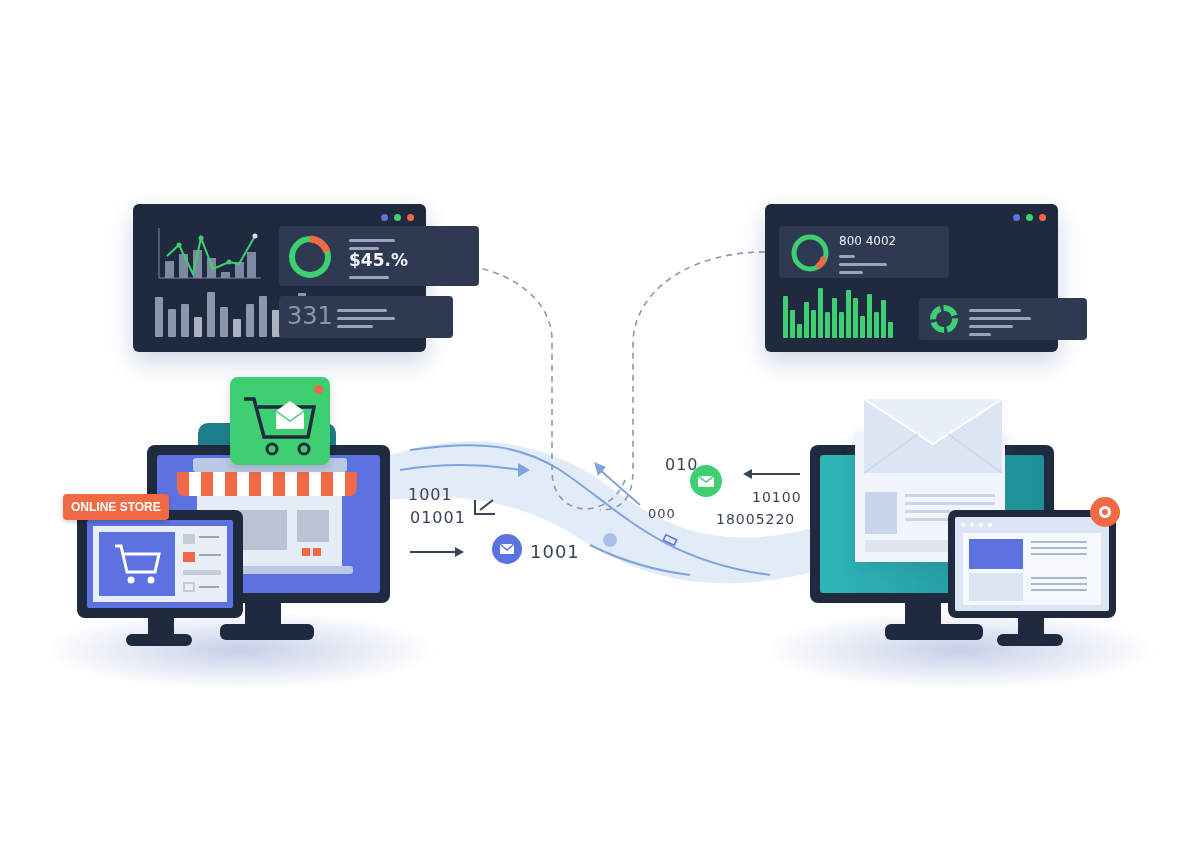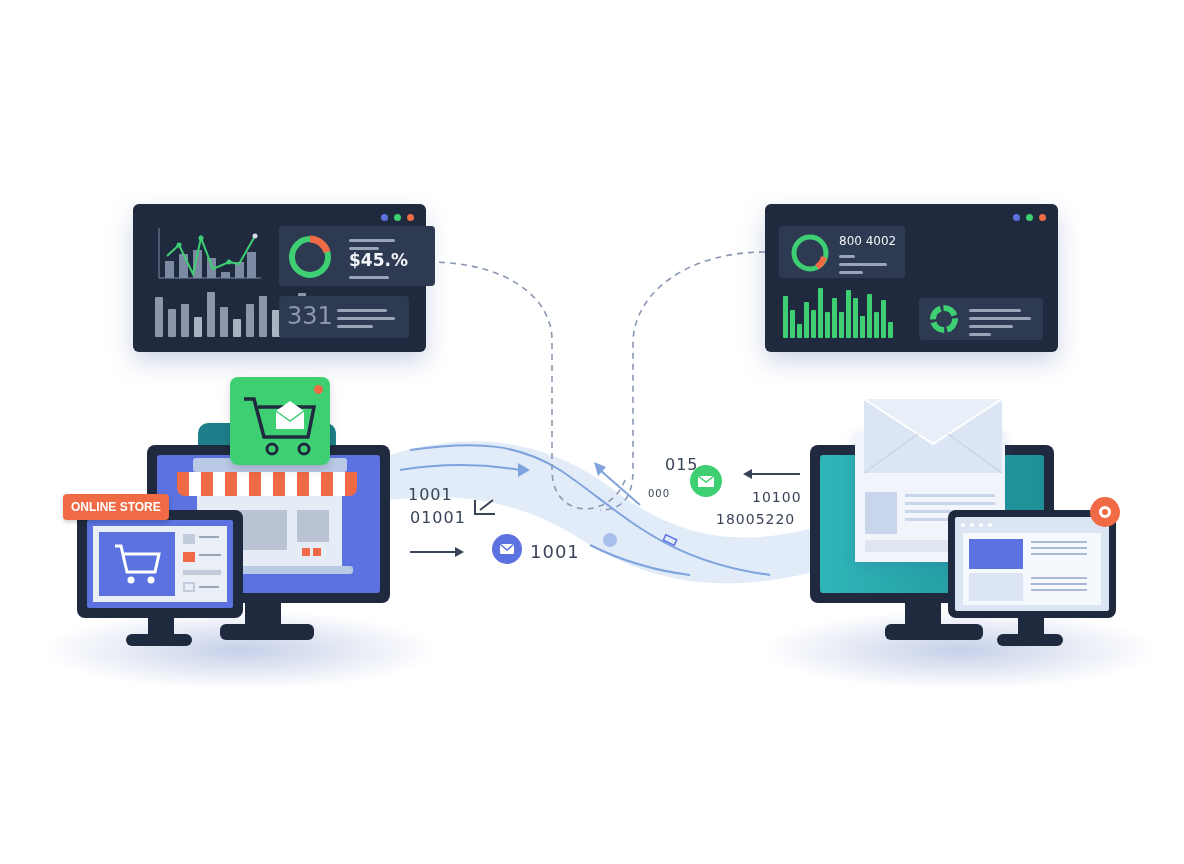--- a/index.html
+++ b/index.html
@@ -1,21 +1,21 @@
 <!DOCTYPE html>
 <html><head>
 <meta charset="utf-8">
 <style>
   html,body{margin:0;padding:0;}
   body{width:1184px;height:864px;background:#ffffff;position:relative;overflow:hidden;font-family:"DejaVu Sans",sans-serif;}
   .abs{position:absolute;}
   .dash{background:#1f2a3f;border-radius:6px;box-shadow:0 10px 24px rgba(60,90,160,.25);}
   .dots{position:absolute;top:10px;right:12px;display:flex;gap:6px;}
   .dots span{width:7px;height:7px;border-radius:50%;display:block;}
-  .card{position:absolute;background:#2d3a52;border-radius:4px;}
+  .card{position:absolute;background:#2d3a52;border-radius:4px;padding-left:44px;}
   .line{height:3px;background:#9aa5b8;border-radius:2px;margin:5px 0;}
   .num{color:#f2f4f8;font-weight:bold;}
   .bars{display:flex;align-items:flex-end;gap:5px;position:absolute;}
   .bars div{width:8px;border-radius:1px;}
   .monitor{position:absolute;background:#1f2a3f;border-radius:8px;}
   .stand{position:absolute;background:#1f2a3f;}
   .base{position:absolute;background:#1f2a3f;border-radius:6px;}
   .bin{position:absolute;color:#3a4458;font-size:16px;letter-spacing:1px;}
   .shadow{position:absolute;border-radius:50%;background:radial-gradient(ellipse at center,rgba(90,120,190,.35),rgba(255,255,255,0) 70%);}
 </style>
@@ -43,22 +43,22 @@
   <polygon points="455,547 464,552 455,557" fill="#3a4458"></polygon>
   <line x1="800" y1="474" x2="752" y2="474" stroke="#3a4458" stroke-width="2"></line>
   <polygon points="752,469 743,474 752,479" fill="#3a4458"></polygon>
 
   <path d="M475,500 L475,514 L495,514 M480,510 L493,500" stroke="#3a4458" stroke-width="2" fill="none"></path>
 </svg>
 
 <div class="bin" style="left:408px;top:485px;">1001</div>
 <div class="bin" style="left:410px;top:508px;">01001</div>
 <div class="bin" style="left:530px;top:541px;font-size:18px;">1001</div>
-<div class="bin" style="left:665px;top:455px;">015</div>
-<div class="bin" style="left:648px;top:488px;font-size:10px;">000</div>
+<div class="bin" style="left:665px;top:455px;">010</div>
+<div class="bin" style="left:648px;top:506px;font-size:13px;">000</div>
 <div class="bin" style="left:752px;top:489px;font-size:14px;">10100</div>
 <div class="bin" style="left:716px;top:511px;font-size:14px;">18005220</div>
 
 <div class="abs" style="left:492px;top:534px;width:30px;height:30px;border-radius:50%;background:#5b72e0;display:flex;align-items:center;justify-content:center;">
   <svg width="16" height="12">
       <rect x="1" y="1" width="14" height="10" fill="#fff" rx="1"></rect>
       <path d="M1,1 L8,7 L15,1" stroke="#5b72e0" stroke-width="1.5" fill="none"></path>
     </svg>
 </div>
 <div class="abs" style="left:690px;top:465px;width:32px;height:32px;border-radius:50%;background:#3ecf73;display:flex;align-items:center;justify-content:center;">

